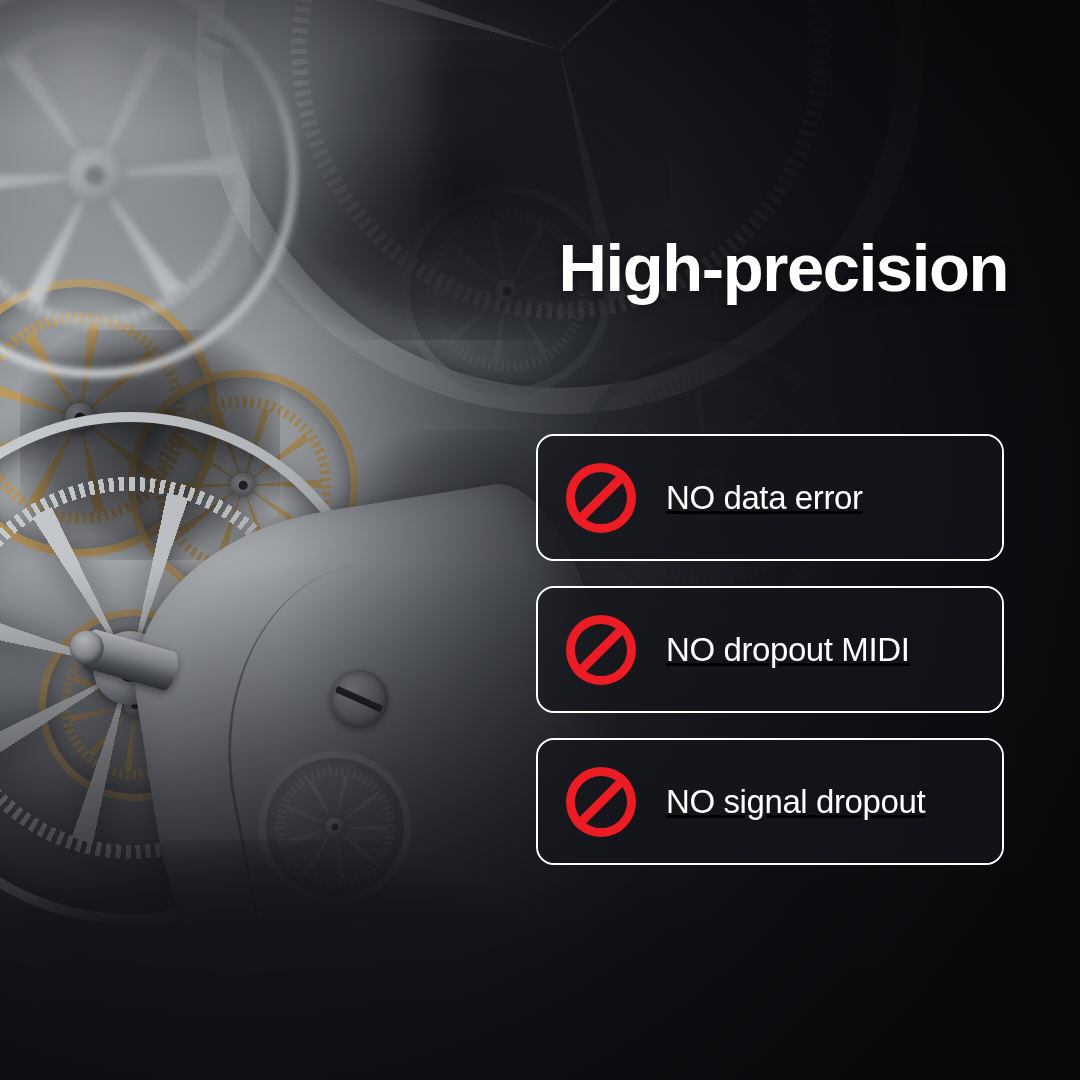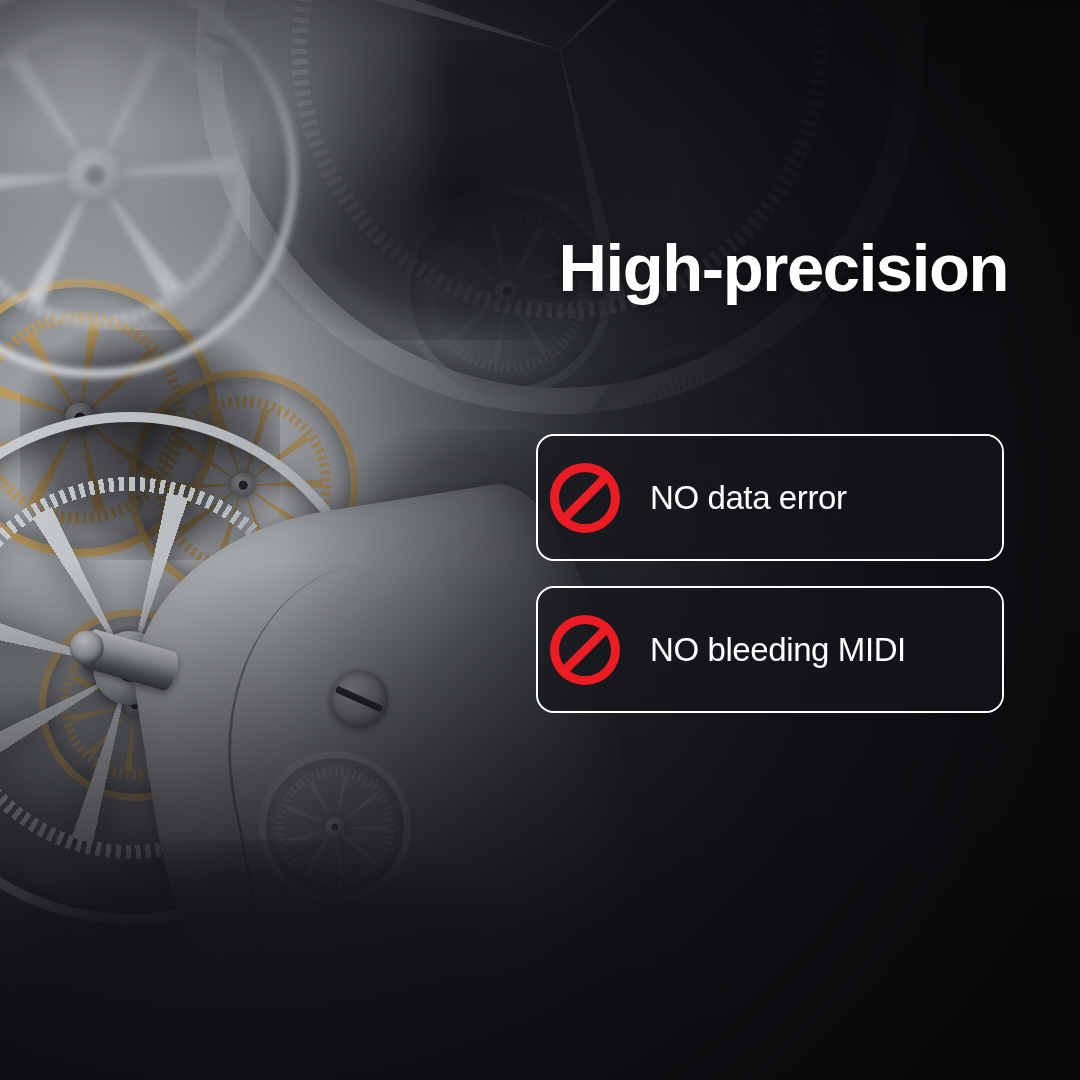--- a/index.html
+++ b/index.html
@@ -338,25 +338,26 @@
     gap: 25px;
   }
 
   .feature-card {
     position: relative;
     height: 127px;
     box-sizing: border-box;
     display: flex;
     align-items: center;
     gap: 30px;
-    padding-left: 12px;
+    padding-left: 28px;
     border: 2px solid #ffffff;
     border-radius: 18px;
     background: rgba(17,18,22,.55);
     overflow: hidden;
+    text-decoration: underline;
   }
   .feature-card .card-tint {
     position: absolute; inset: 0;
     background: linear-gradient(100deg, rgba(26,28,33,.35) 0%, rgba(20,21,26,.72) 55%, rgba(18,19,24,.9) 100%);
     pointer-events: none;
   }
 
   .no-icon {
     position: relative;
     flex: 0 0 auto;
@@ -500,19 +501,27 @@
         </div>
         <div class="feature-label">NO data error</div>
       </div>
 
       <div class="feature-card">
         <div class="card-tint"></div>
         <div class="no-icon" style="--no-red: #ec1c24;">
           <div class="ring"></div>
             <div class="bar"></div>
         </div>
-        <div class="feature-label">NO bleeding MIDI</div>
+        <div class="feature-label">NO dropout MIDI</div>
       </div>
 
+      <div class="feature-card">
+        <div class="card-tint"></div>
+        <div class="no-icon" style="--no-red: #ec1c24;">
+          <div class="ring"></div>
+            <div class="bar"></div>
+        </div>
+        <div class="feature-label">NO signal dropout</div>
+      </div>
 
     </div>
   </div>
 </div>
 
 </body></html>

